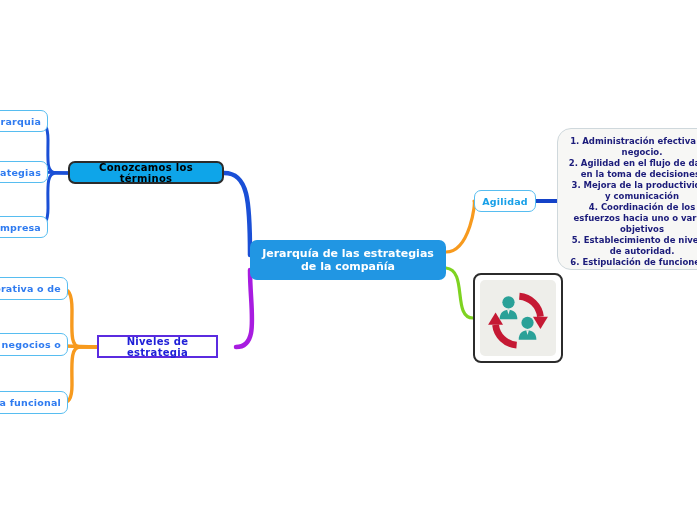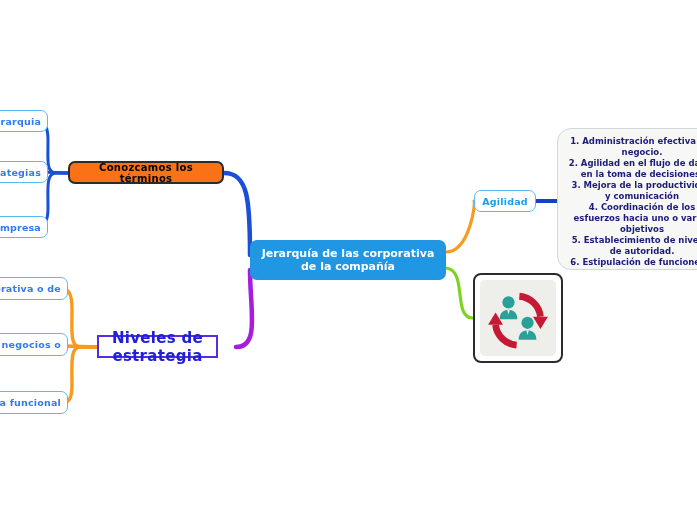--- a/index.html
+++ b/index.html
@@ -44,38 +44,38 @@
     border-radius: 7px;
     color: #ffffff;
     font-weight: bold;
     font-size: 11px;
     line-height: 13px;
     padding: 6px 8px;
   }
 
   
   .node-dark {
-    background: #f97316;
+    background: #0ea5e9;
     border: 2px solid #2b2b2b;
     border-radius: 7px;
     color: #000000;
     font-weight: bold;
     font-size: 10px;
     letter-spacing: 0.3px;
     padding: 3px 6px;
   }
 
   
   .node-purple {
     background: #ffffff;
     border: 2px solid #5b2be0;
     border-radius: 0;
     color: #2020d8;
     font-weight: bold;
-    font-size: 15px;
+    font-size: 10px;
     letter-spacing: 0.3px;
     padding: 3px 6px;
   }
 
   
   .node-light {
     background: #ffffff;
     border: 1.5px solid #57bdf0;
     border-radius: 7px;
     color: #2f7bf0;
@@ -158,21 +158,21 @@
     <path d="M 68,173 L 56,173 C 46,173 48,160 48,140 C 48,126 44,121 38,121" fill="none" stroke="#1a4fd6" stroke-width="3" stroke-linecap="round"></path>
     <path d="M 68,173 L 40,172" fill="none" stroke="#1a4fd6" stroke-width="3" stroke-linecap="round"></path>
     <path d="M 68,173 L 56,173 C 46,173 48,188 48,208 C 48,222 44,227 38,227" fill="none" stroke="#1a4fd6" stroke-width="3" stroke-linecap="round"></path>
 
     <path d="M 97,347 L 80,347 C 70,347 72,330 72,310 C 72,292 68,289 62,289" fill="none" stroke="#f79a1e" stroke-width="3.4" stroke-linecap="round"></path>
     <path d="M 97,347 L 64,346" fill="none" stroke="#f79a1e" stroke-width="3.4" stroke-linecap="round"></path>
     <path d="M 97,347 L 80,347 C 70,347 72,365 72,385 C 72,400 68,403 62,403" fill="none" stroke="#f79a1e" stroke-width="3.4" stroke-linecap="round"></path>
   </svg>
 
   <div class="node node-root" style="left:250px; top:240px; width:196px; height:40px;">
-    <span>Jerarquía de las corporativa de la compañía</span>
+    <span>Jerarquía de las estrategias de la compañía</span>
   </div>
 
   <div class="node node-dark" style="left:68px; top:161px; width:156px; height:23px;">
     <span>Conozcamos los términos</span>
   </div>
 
   <div class="node node-light left-clip" style="left:-22px; top:110px; width:70px; height:22px;">
     <span>Jerarquia</span>
   </div>
 

